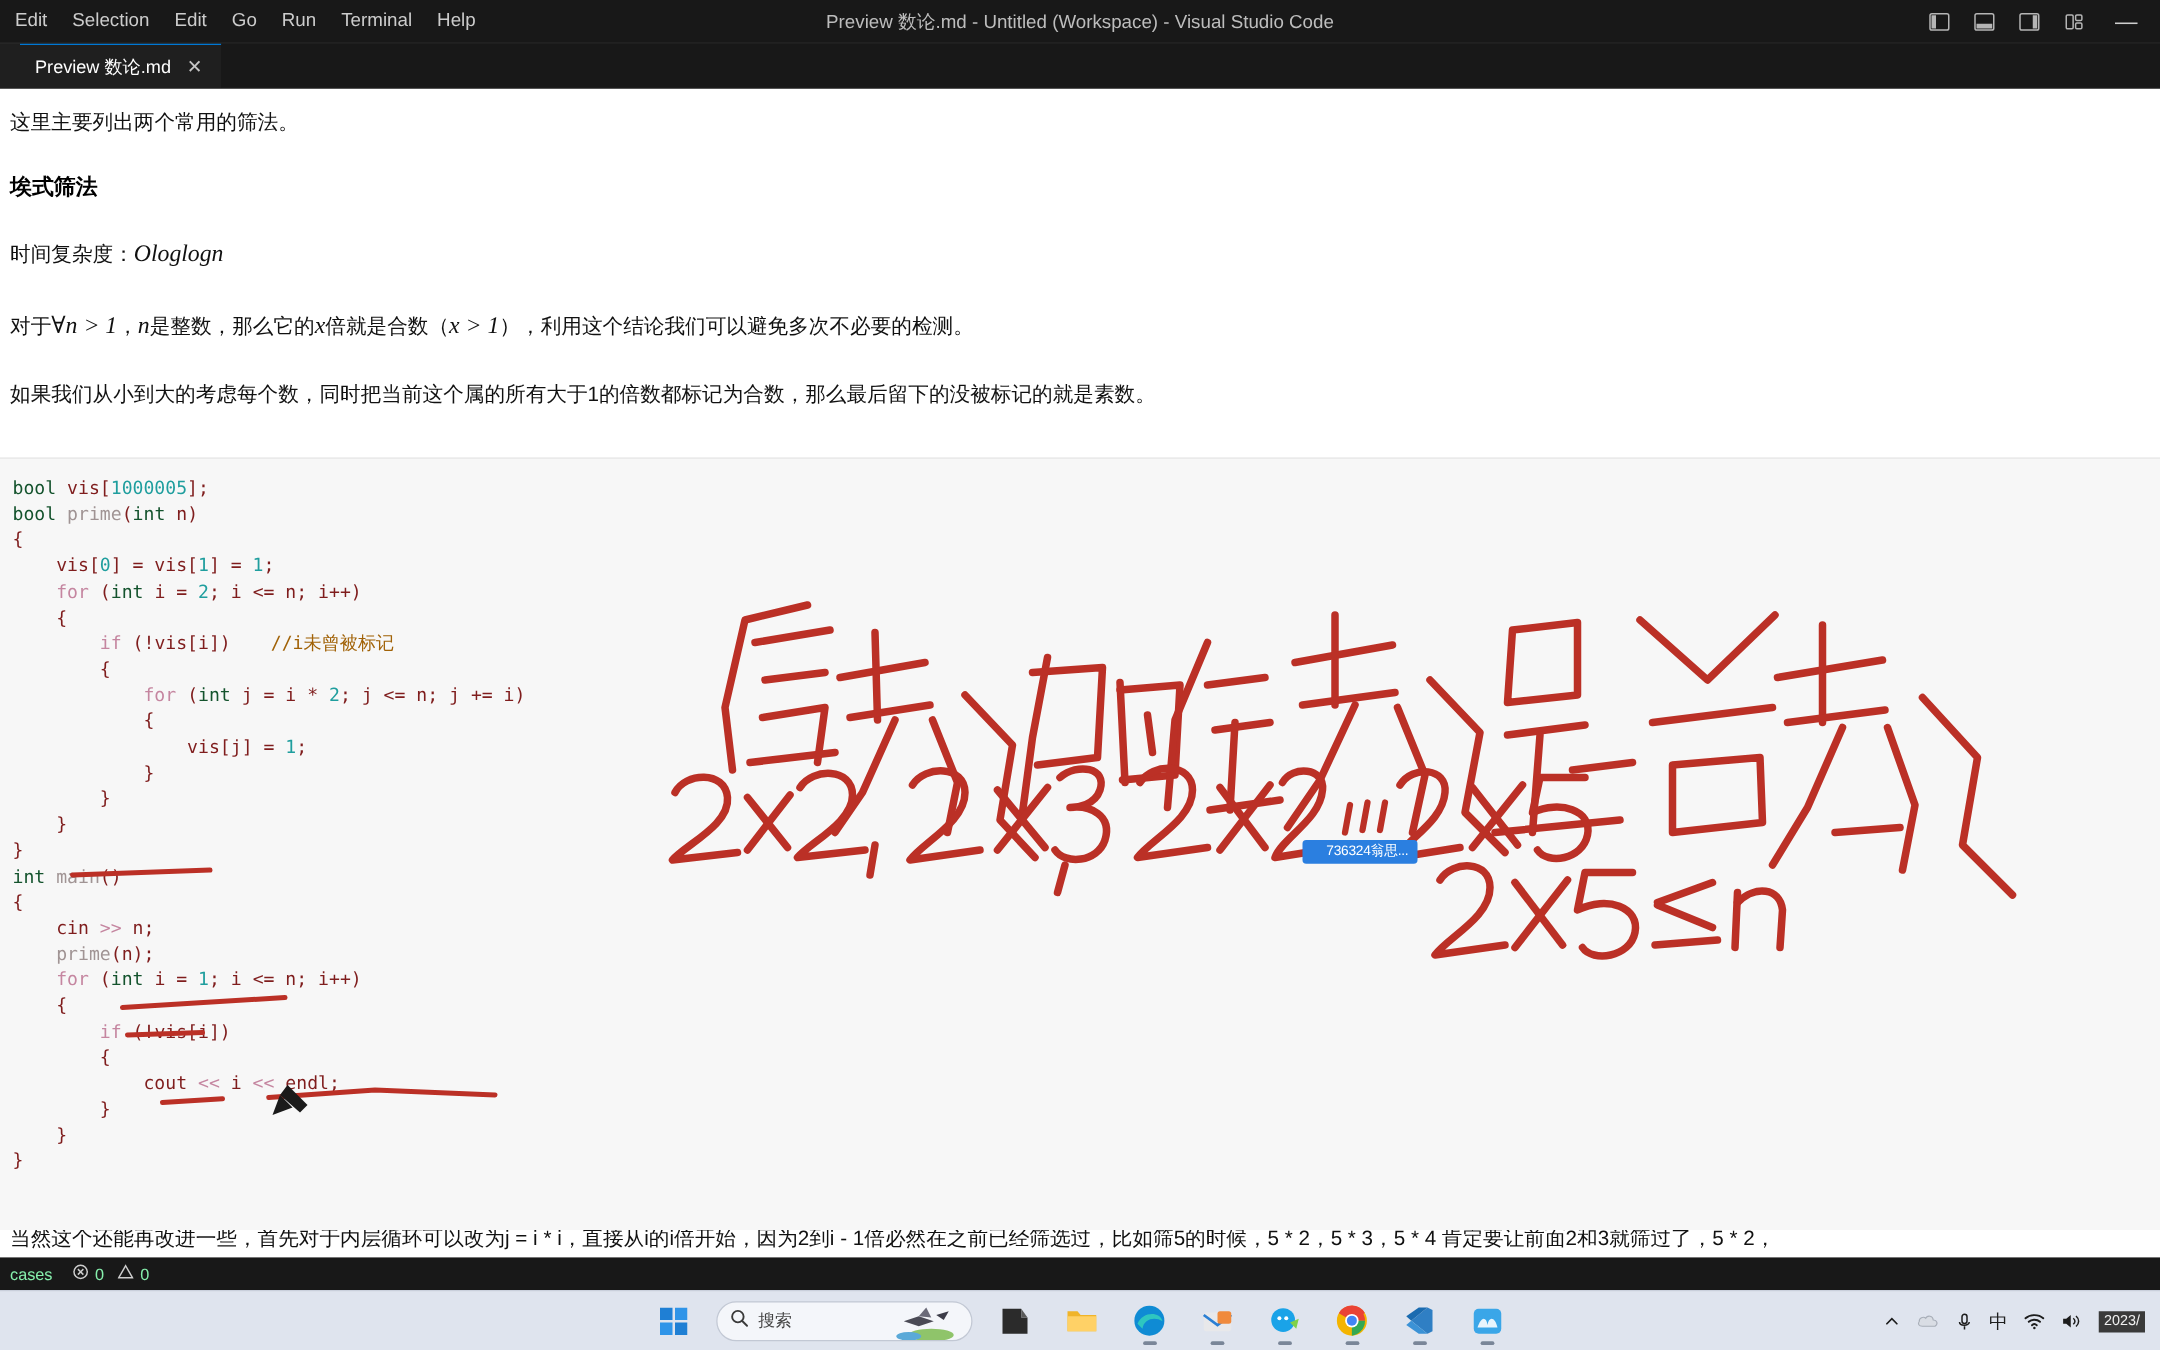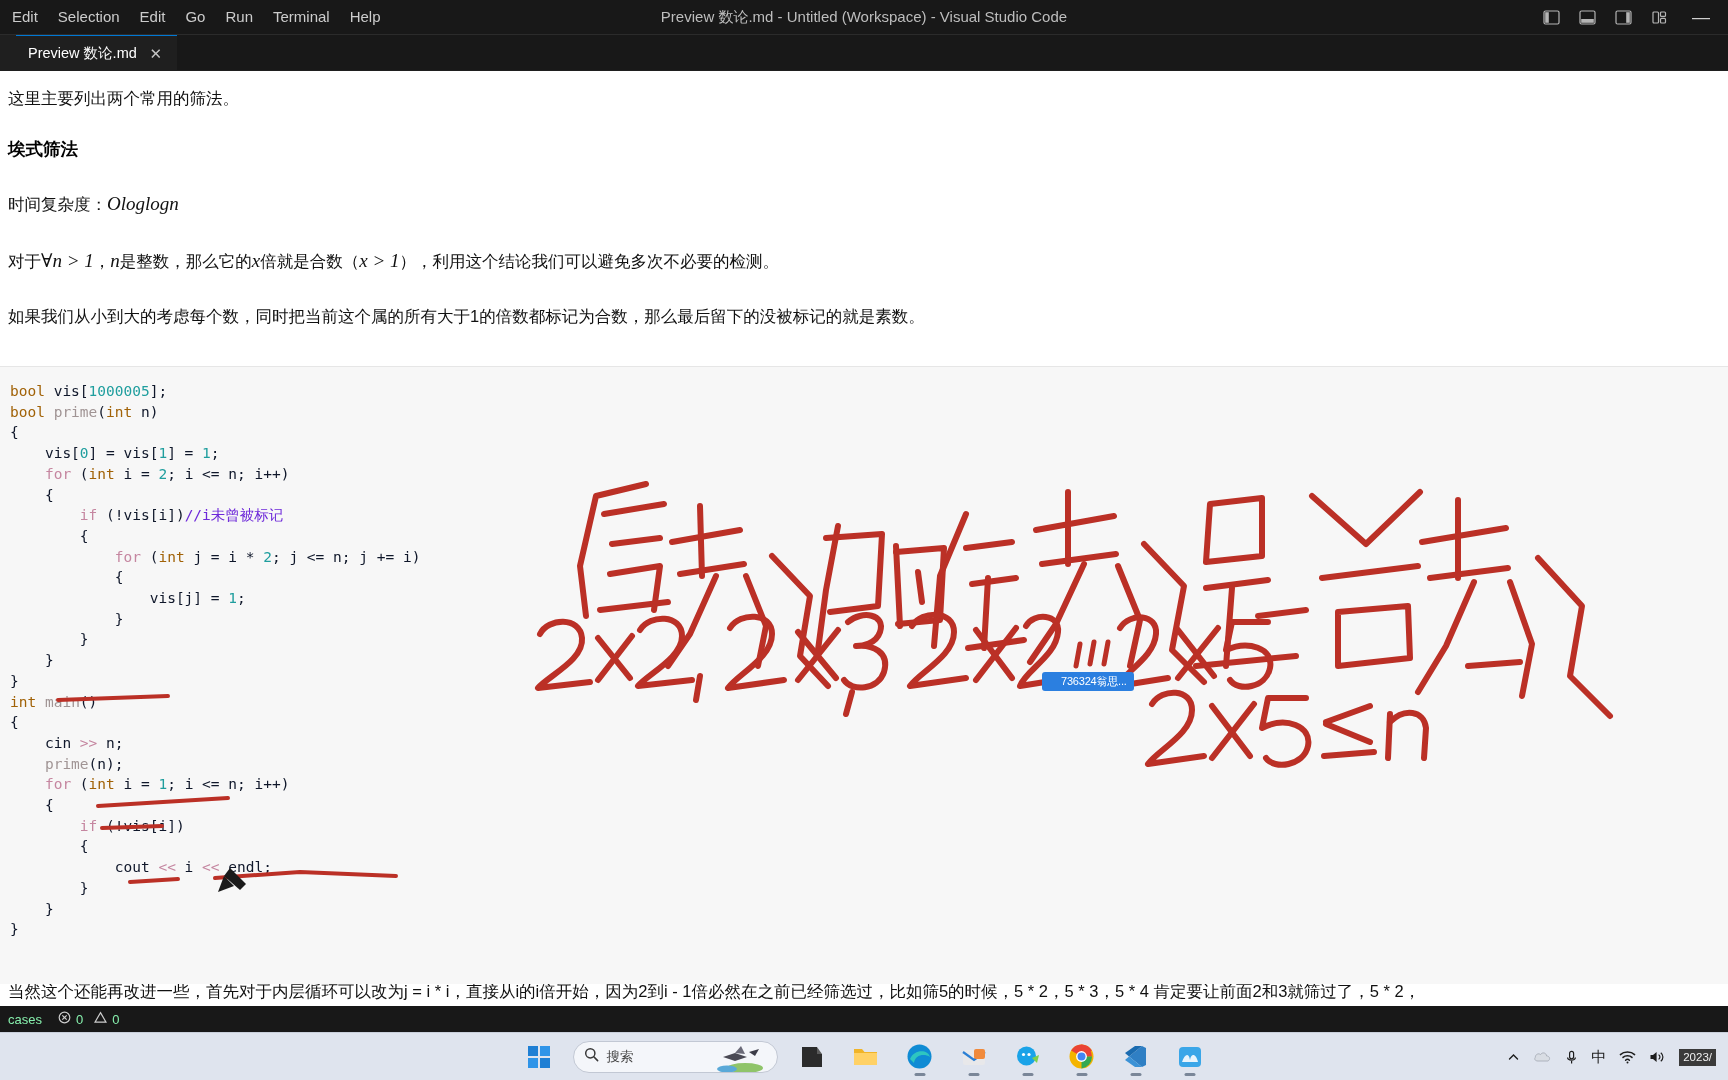--- a/index.html
+++ b/index.html
@@ -99,25 +99,25 @@
     border-top: 1px solid #e6e6e6;
     overflow: hidden;
   }
   pre.code {
     margin: 0; padding: 14px 0 0 10px;
     font-family: "DejaVu Sans Mono", "Liberation Mono", monospace;
     font-size: 14.5px; line-height: 20.7px;
     color: #3b3b3b; white-space: pre;
   }
   .k  { color: #c586a0; }           
-  .ty { color: #a16207; }           
+  .ty { color: #14532d; }           
   .fn { color: #a09494; }           
   .num{ color: #1f9e9e; }           
-  .cm { color: #6d28d9; }           
-  .pl { color: #0f172a; }
+  .cm { color: #a16207; margin-left: 32px; }           
+  .pl { color: #7f1d1d; }
 
   
   .ink { position: absolute; top: 295px; left: 0; width: 1728px; height: 685px;
          pointer-events: none; }
   .ink svg { display: block; }
 
   .badge {
     position: absolute; left: 1042px; top: 601px;
     background: #2b7fe0; color: #ffffff;
     font-size: 11px; line-height: 14px;

